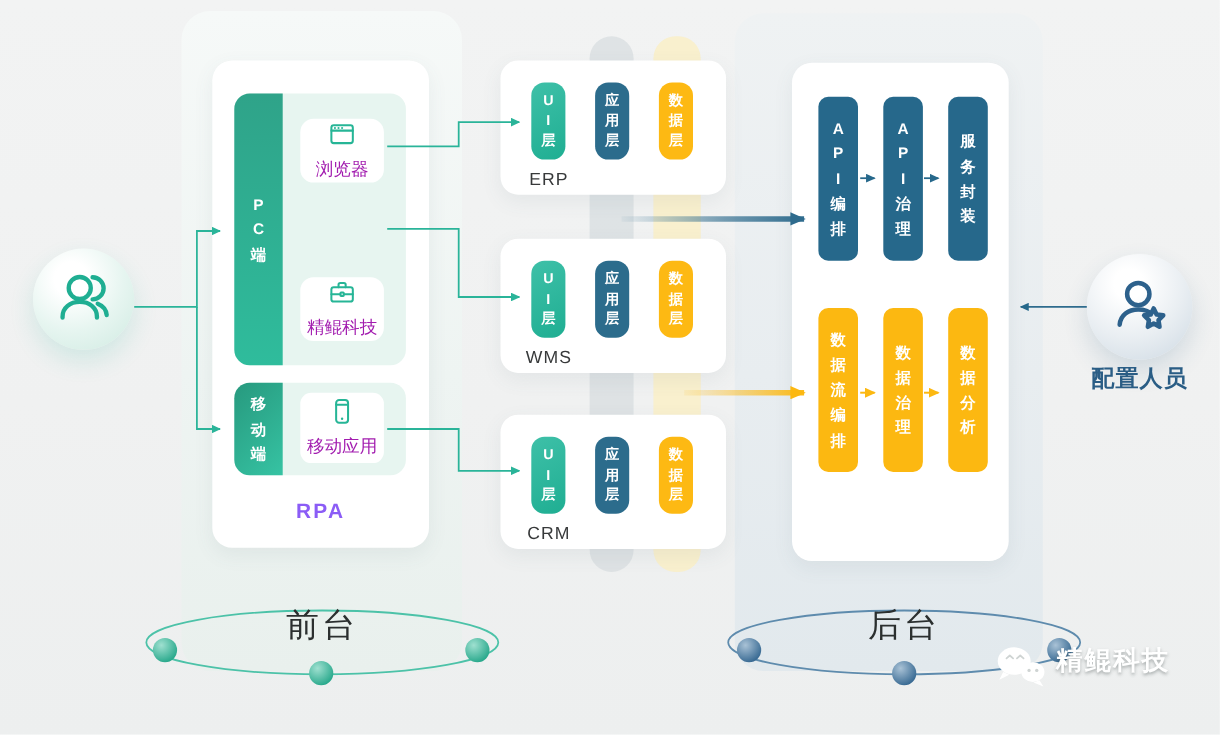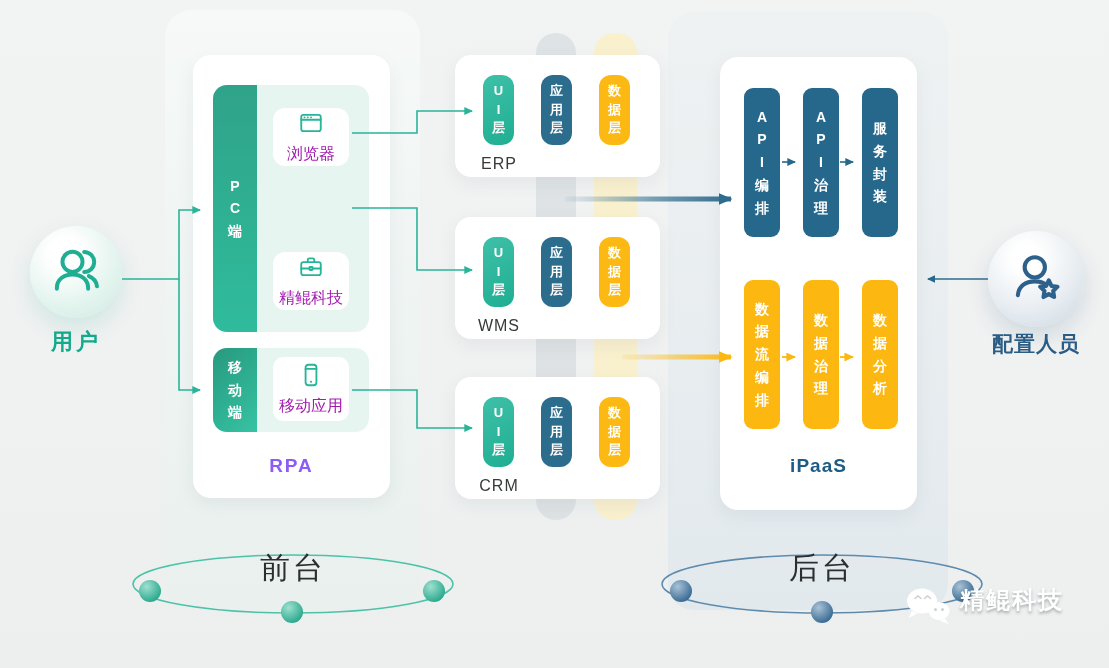--- a/index.html
+++ b/index.html
@@ -131,21 +131,20 @@
   <div class="actor-circle" id="user-circle">
     <span>
       <svg width="56" height="56" viewBox="0 0 24 24" fill="none" stroke="#1fae92" stroke-width="1.7" stroke-linecap="round" stroke-linejoin="round">
         <path d="M15.5 4.3 a4.3 4.3 0 0 1 0 8.6"></path>
         <path d="M17.5 14.6 c2 .8 3.3 2.4 3.5 4.4"></path>
         <circle cx="10.5" cy="8.5" r="4.3"></circle>
         <path d="M3.8 20 v-.3 c0 -3.6 3 -5.8 6.7 -5.8 s6.7 2.2 6.7 5.8 v.3"></path>
       </svg>
     </span>
   </div>
-  <div class="actor-label" id="user-label">用户</div>
 
   <div class="panel" id="rpa-panel">
     <div class="rpa-group" id="grp-pc">
       <div class="side-bar">
         <div class="vtext">
             <div>P</div>
             <div>C</div>
             <div>端</div>
           </div>
       </div>
@@ -313,21 +312,20 @@
         </div>
       </div>
     <div class="ibox data c3">
         <div class="vtext">
           <div>数</div>
           <div>据</div>
           <div>分</div>
           <div>析</div>
         </div>
       </div>
-    <div id="ipaas-title">iPaaS</div>
   </div>
 
   <div class="actor-circle" id="config-circle">
     <span>
       <svg width="58" height="58" viewBox="0 0 24 24" fill="none" stroke="#2d618c" stroke-width="1.7" stroke-linecap="round" stroke-linejoin="round">
         <circle cx="11.5" cy="8" r="4.2"></circle>
         <path d="M4.5 19.5 c.3 -3.6 3.2 -5.7 7 -5.7 c2.2 0 4.1 .7 5.4 1.9"></path>
         <path d="M17.3 13.4 L18.4 15.7 L20.9 16 L19.1 17.8 L19.5 20.3 L17.3 19.1 L15.1 20.3 L15.5 17.8 L13.7 16 L16.2 15.7 Z" fill="#e9eef2"></path>
       </svg>
     </span>

